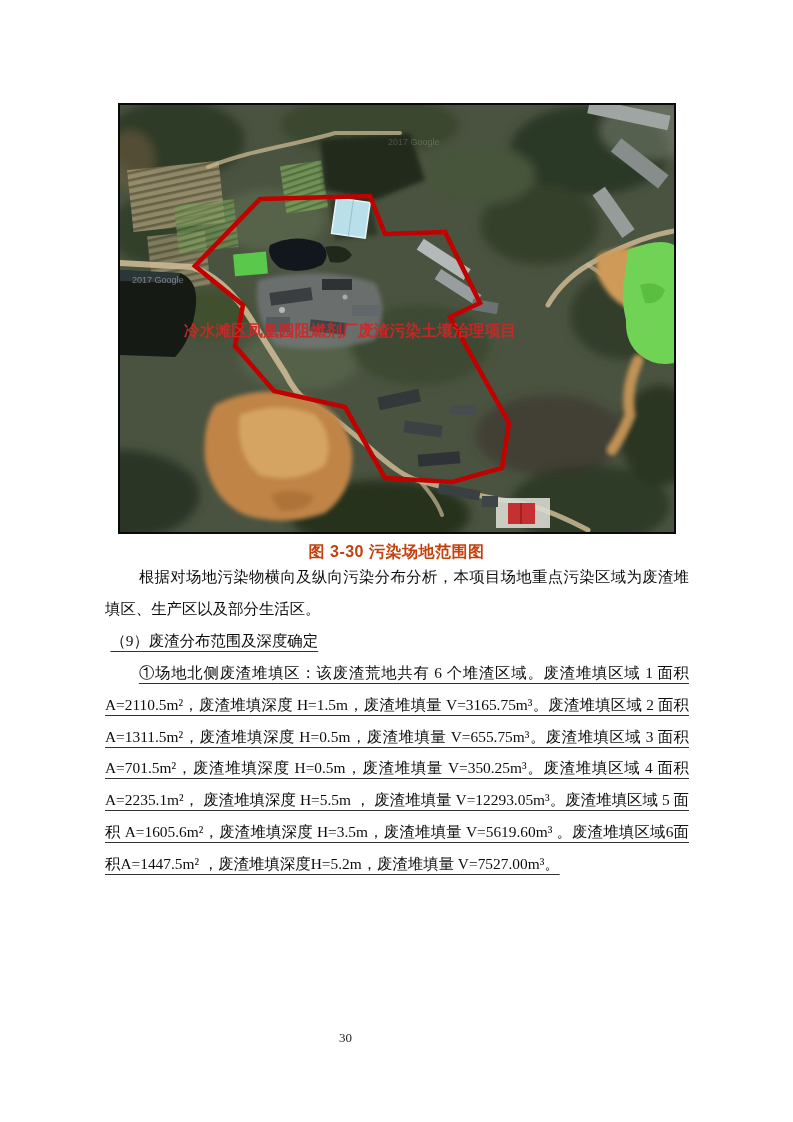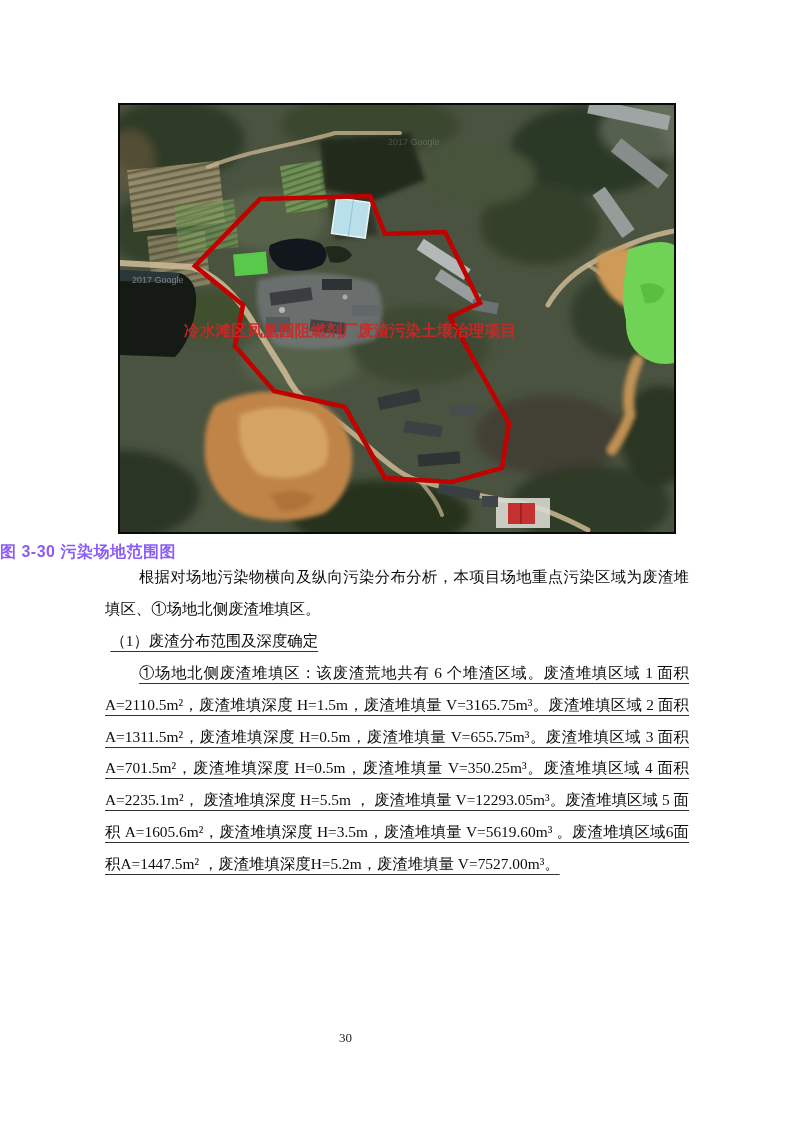--- a/index.html
+++ b/index.html
@@ -7,23 +7,23 @@
     position:relative;width:793px;height:1122px;background:#ffffff;
     font-family:"Liberation Serif","DejaVu Serif",serif;color:#111;
     overflow:hidden;margin:0 auto;
   }
   .figure-wrap{
     position:absolute;left:118px;top:103px;width:558px;height:431px;
     border:2px solid #0a0a0a;box-sizing:border-box;background:#4a5340;
   }
   .figure-wrap svg{display:block;}
   .caption{
-    position:absolute;left:0;top:542px;width:793px;
+    position:absolute;left:0;top:542px;width:793px;text-align:center;
     font-family:"Liberation Sans","DejaVu Sans",sans-serif;
-    font-weight:bold;font-size:16px;letter-spacing:.5px;color:#8b5cf6;
+    font-weight:bold;font-size:16px;letter-spacing:.5px;color:#c2410c;
   }
   .bodytext{
     position:absolute;left:105px;top:561px;width:584px;
     font-size:15.4px;line-height:31.9px;text-align:justify;color:#0d0d0d;
   }
   .bodytext p{margin:0;text-indent:2.2em;}
   .bodytext p.p-head{text-indent:.35em;}
   .bodytext p.ul{
     text-decoration:underline;
     text-decoration-thickness:.8px;
@@ -177,20 +177,20 @@
 
       <polygon points="140,94 250,91 265,129 325,127 360,198 330,212 389,318 382,363 332,377 265,373 225,302 154,286 115,241 123,200 75,161" fill="none" stroke="#c10000" stroke-width="4.6" stroke-linejoin="miter"></polygon>
 
       <text x="64" y="231" font-size="16" font-weight="bold" fill="#cd2727" opacity=".92" font-family="Liberation Serif, serif" textLength="332" lengthAdjust="spacingAndGlyphs">冷水滩区凤凰园阻燃剂厂废渣污染土壤治理项目</text>
     </svg>
   </div>
 
   <div class="caption">图 3-30 污染场地范围图</div>
 
   <div class="bodytext">
-    <p>根据对场地污染物横向及纵向污染分布分析，本项目场地重点污染区域为废渣堆填区、①场地北侧废渣堆填区。</p>
-    <p class="p-head ul">（1）废渣分布范围及深度确定</p>
+    <p>根据对场地污染物横向及纵向污染分布分析，本项目场地重点污染区域为废渣堆填区、生产区以及部分生活区。</p>
+    <p class="p-head ul">（9）废渣分布范围及深度确定</p>
     <p class="ul">①场地北侧废渣堆填区：该废渣荒地共有 6 个堆渣区域。废渣堆填区域 1 面积A=2110.5m²，废渣堆填深度 H=1.5m，废渣堆填量 V=3165.75m³。废渣堆填区域 2 面积 A=1311.5m²，废渣堆填深度 H=0.5m，废渣堆填量 V=655.75m³。废渣堆填区域 3 面积 A=701.5m²，废渣堆填深度 H=0.5m，废渣堆填量 V=350.25m³。废渣堆填区域 4 面积 A=2235.1m²， 废渣堆填深度 H=5.5m ， 废渣堆填量 V=12293.05m³。废渣堆填区域 5 面积 A=1605.6m²，废渣堆填深度 H=3.5m，废渣堆填量 V=5619.60m³ 。废渣堆填区域6面积A=1447.5m² ，废渣堆填深度H=5.2m，废渣堆填量 V=7527.00m³。</p>
   </div>
 
   <div class="pagenum">30</div>
 
 </div>
 
 </body></html>

